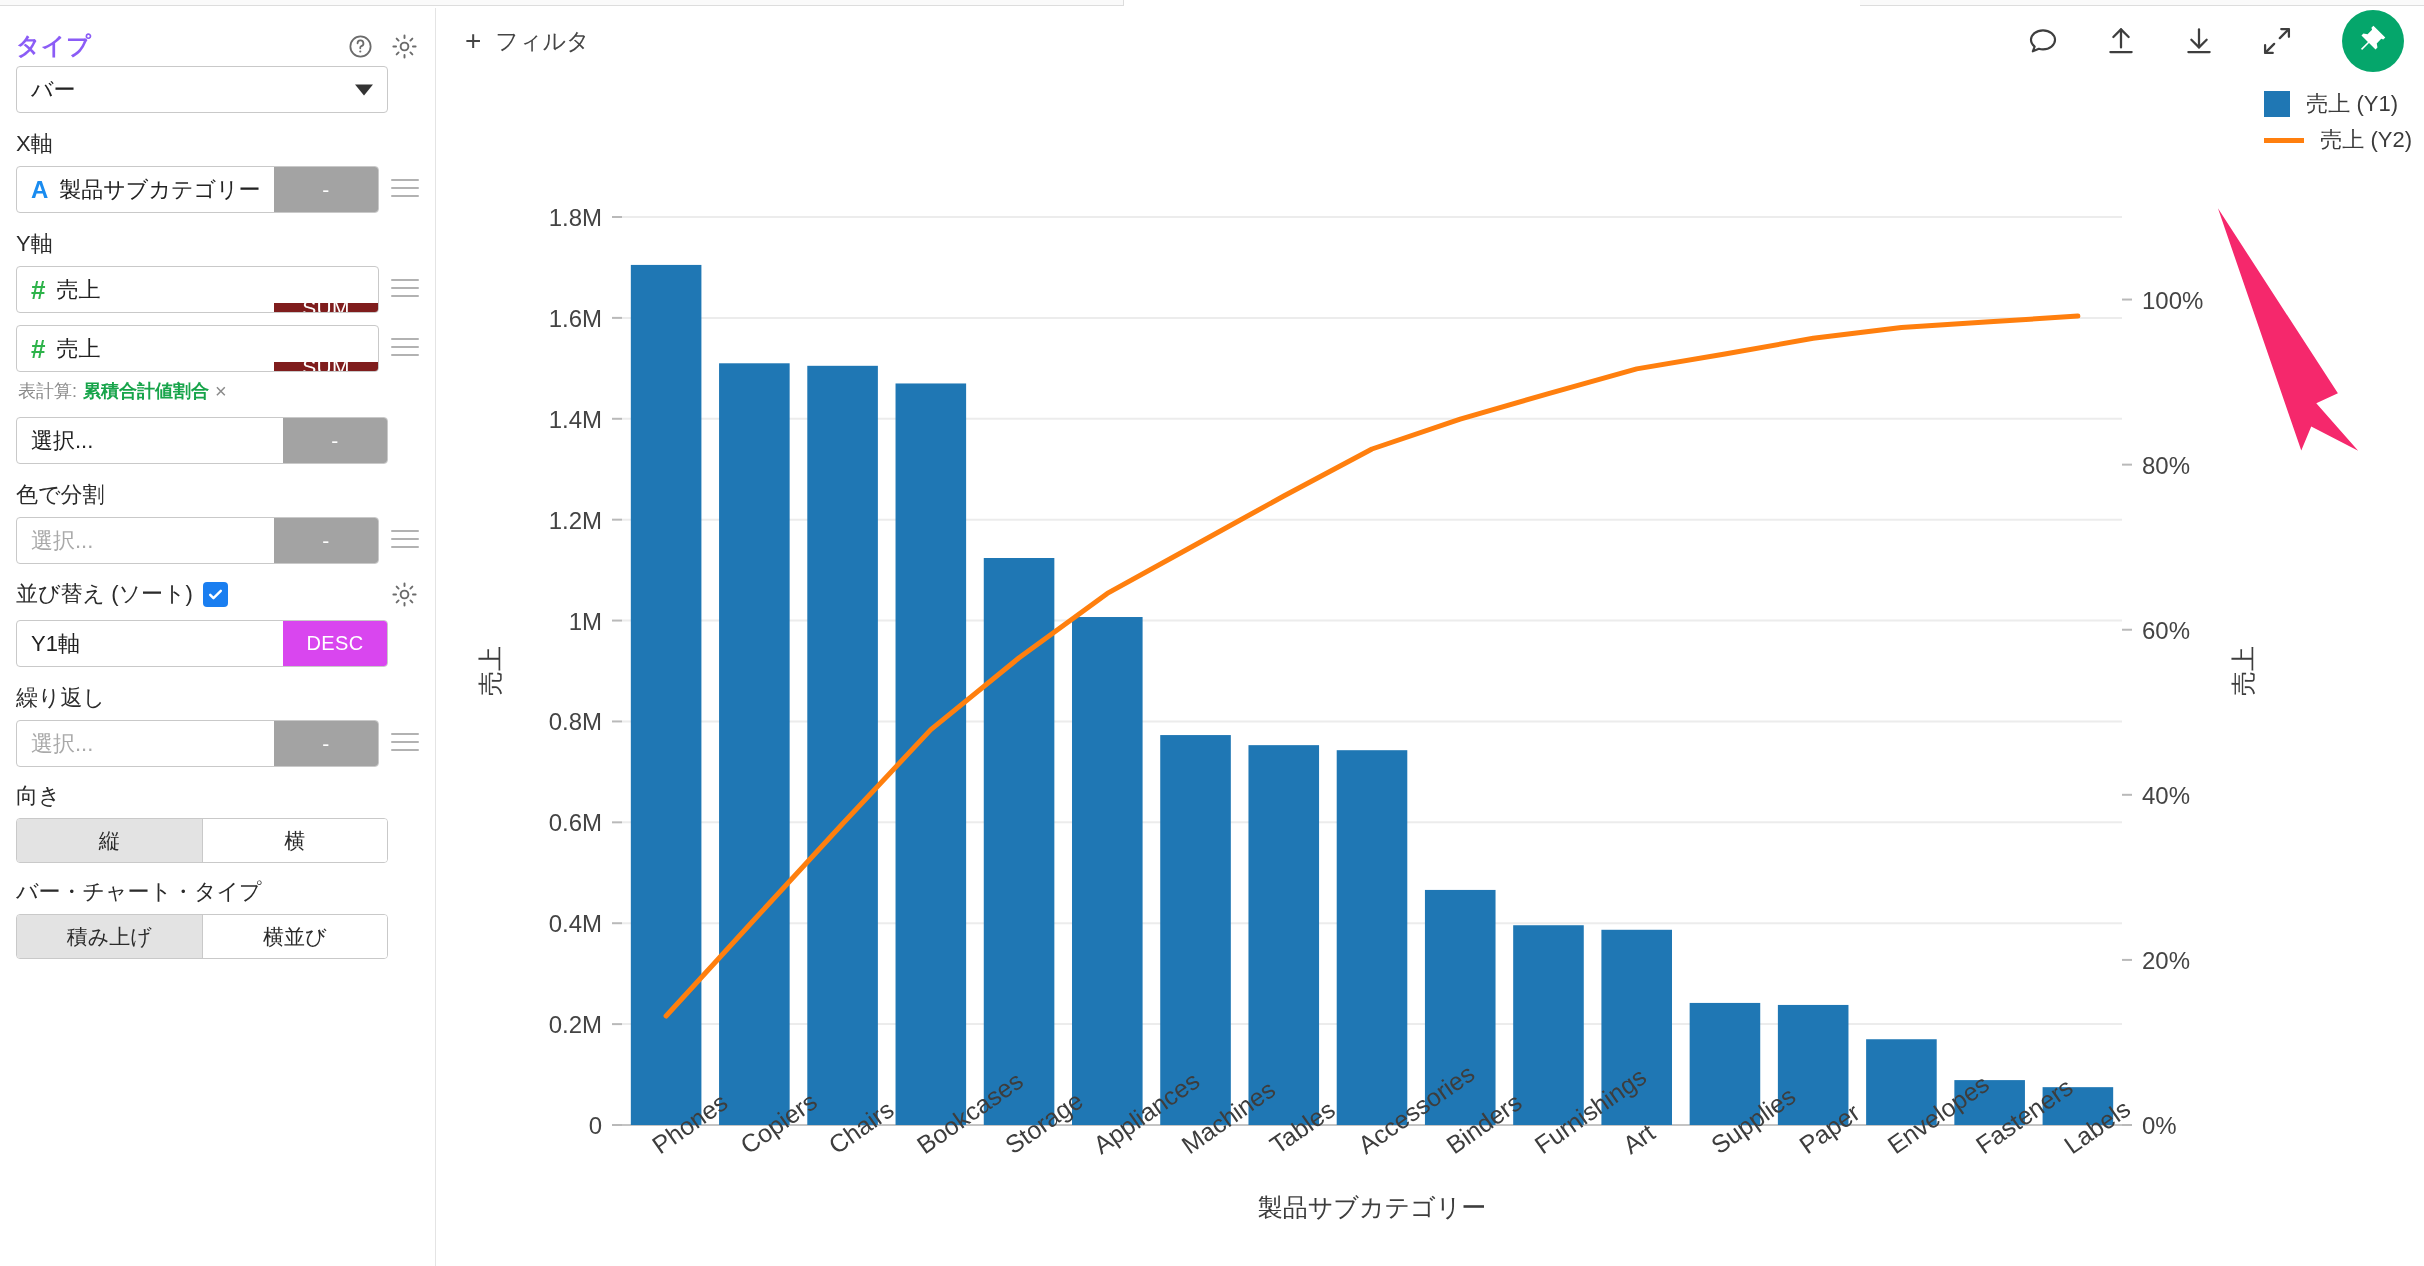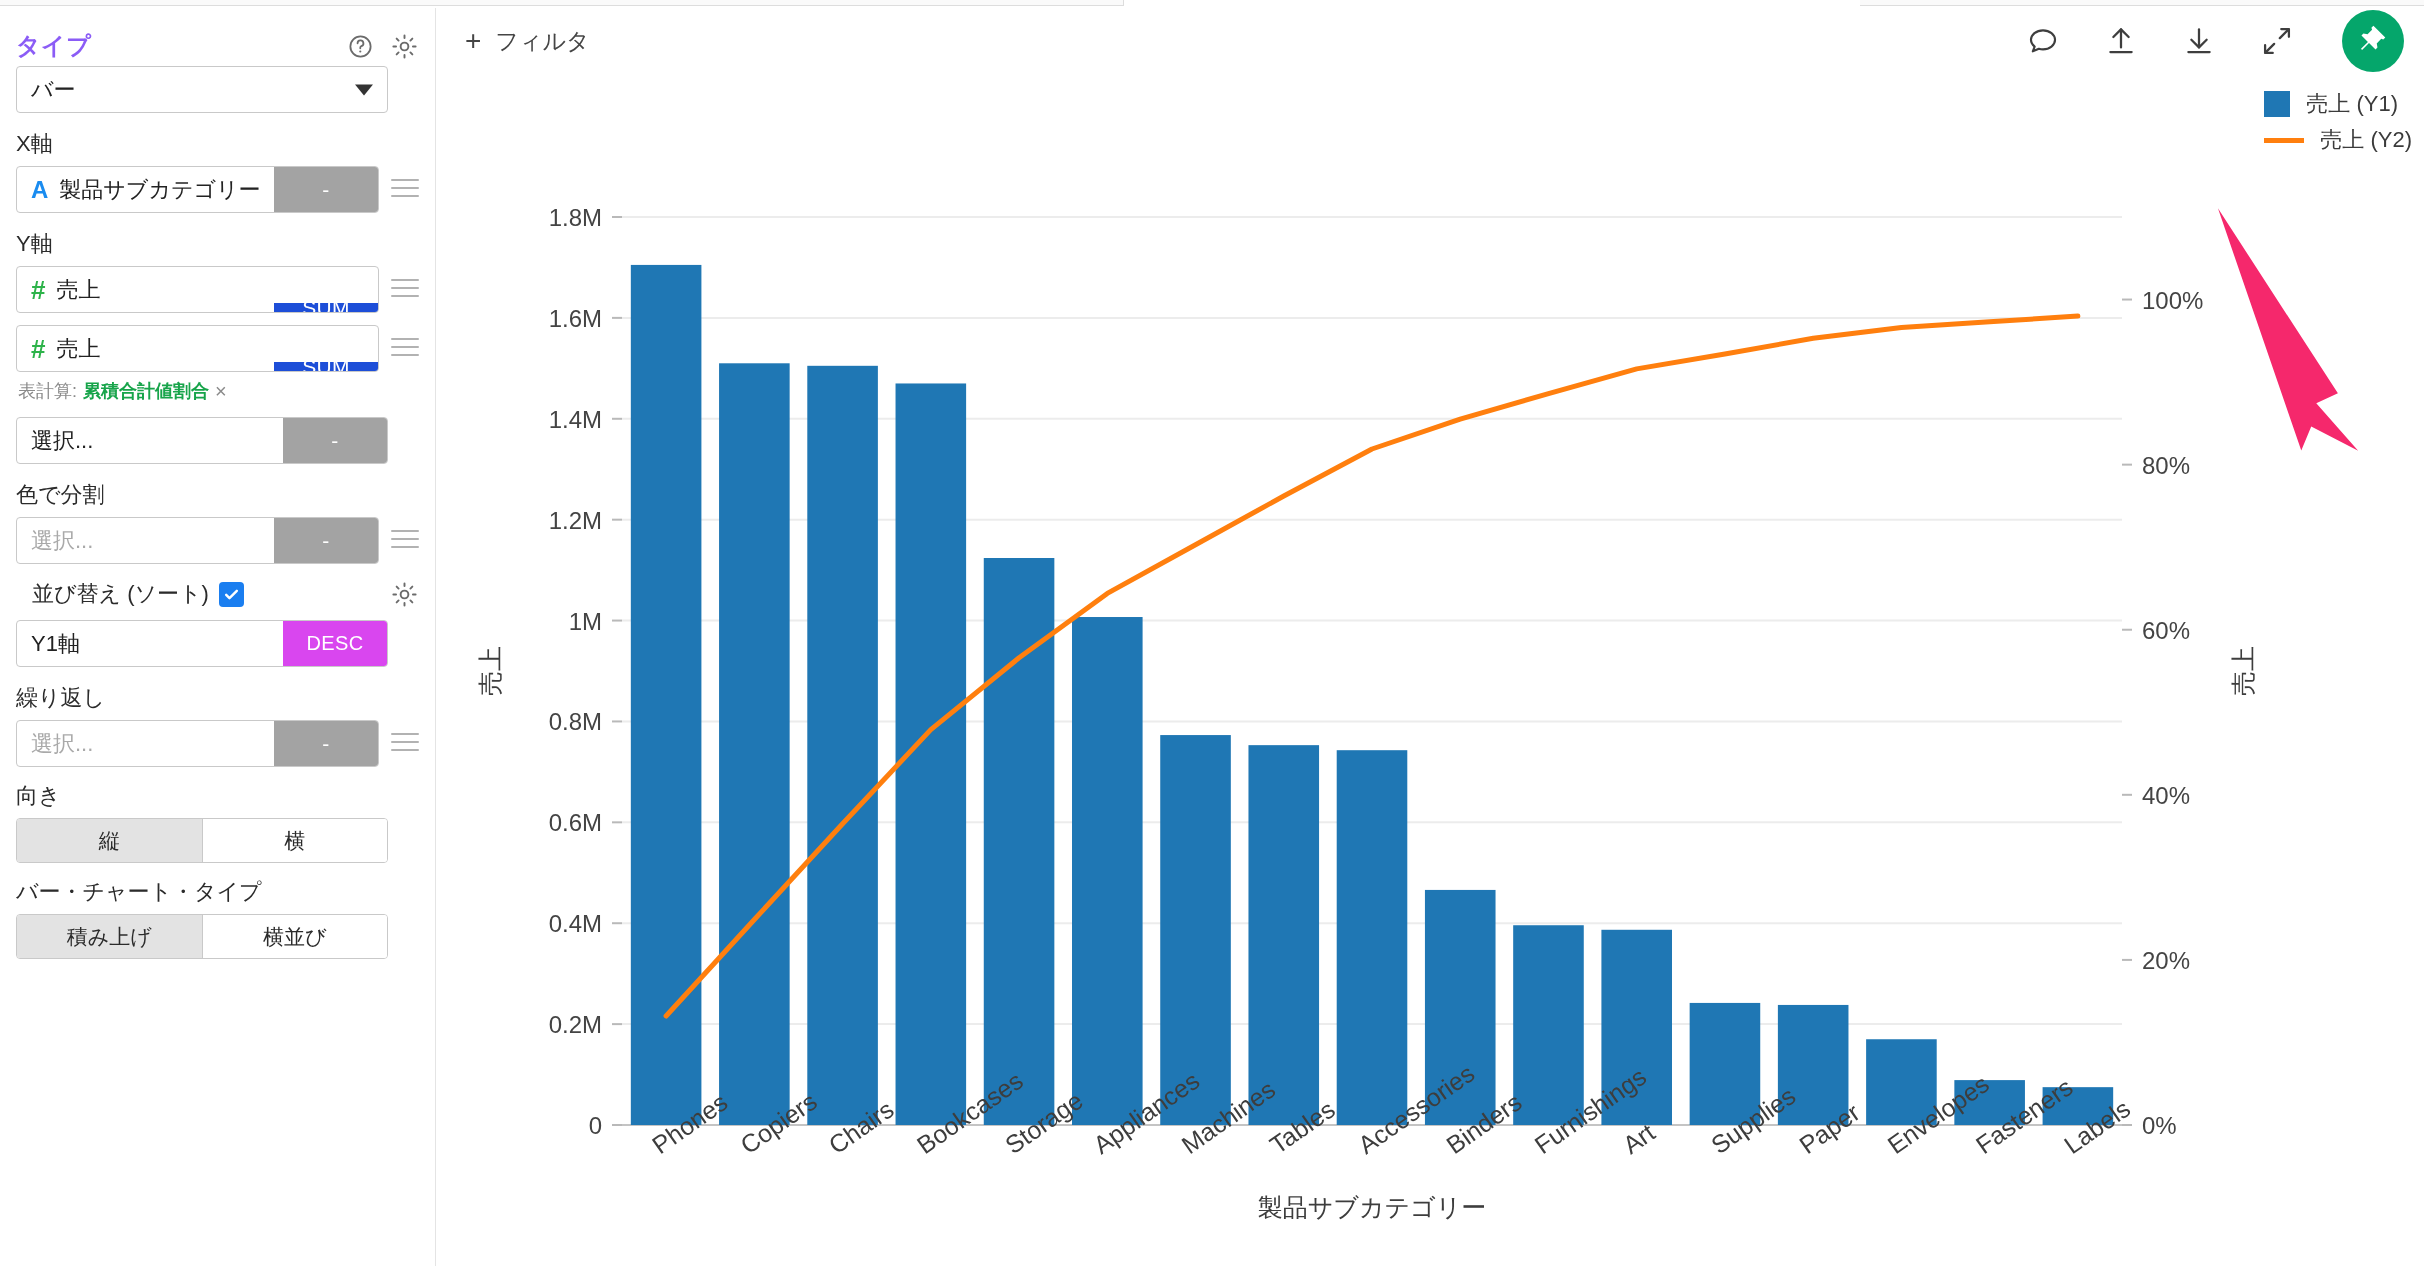--- a/index.html
+++ b/index.html
@@ -85,21 +85,21 @@
     overflow: hidden; white-space: nowrap;
   }
   .chip-name .ph { color: #a9a9a9; }
   .type-a { color: #1a8cf0; font-weight: bold; font-size: 24px; line-height: 1; }
   .type-h { color: #2db34a; font-weight: bold; font-size: 26px; line-height: 1; }
   .chip-agg {
     width: 104px; flex: none;
     display: flex; align-items: center; justify-content: center;
     font-size: 21px; color: #ffffff; letter-spacing: .3px;
   }
-  .chip-agg.dark { background: #1d4ed8; margin-top: 36px; }
+  .chip-agg.dark { background: #7f1d1d; margin-top: 36px; }
   .chip-agg.grey { background: #a3a3a3; }
   .chip-agg.desc { background: #d946ef; font-size: 20px; }
 
   .hamb { width: 28px; height: 22px; flex: none; cursor: pointer; }
   .hamb i {
     display: block; height: 2px; background: #b2b2b2; margin-bottom: 6px;
     border-radius: 1px;
   }
   .hamb i:last-child { margin-bottom: 0; }
 
@@ -273,21 +273,21 @@
           <div class="chip-agg grey">-</div>
         </div>
         <div class="hamb">
             <i></i>
             <i></i>
             <i></i>
           </div>
       </div>
 
       <div class="sb-head" style="margin-top:10px">
-        <span class="sb-label" style="margin:16px">
+        <span class="sb-label" style="margin:0">
           <span>並び替え (ソート)</span>
           <span class="cb">
             <svg width="17" height="17" viewBox="0 0 16 16">
                 <path d="M3 8.3l3.1 3.2L13 4.6" stroke="#fff" stroke-width="2.3" fill="none" stroke-linecap="round" stroke-linejoin="round"></path>
               </svg>
           </span>
         </span>
         <span class="ico">
           <svg width="29" height="29" viewBox="0 0 24 24" fill="none" stroke="#6b6b6b" stroke-width="1.6">
             <circle cx="12" cy="12" r="3.2"></circle>

